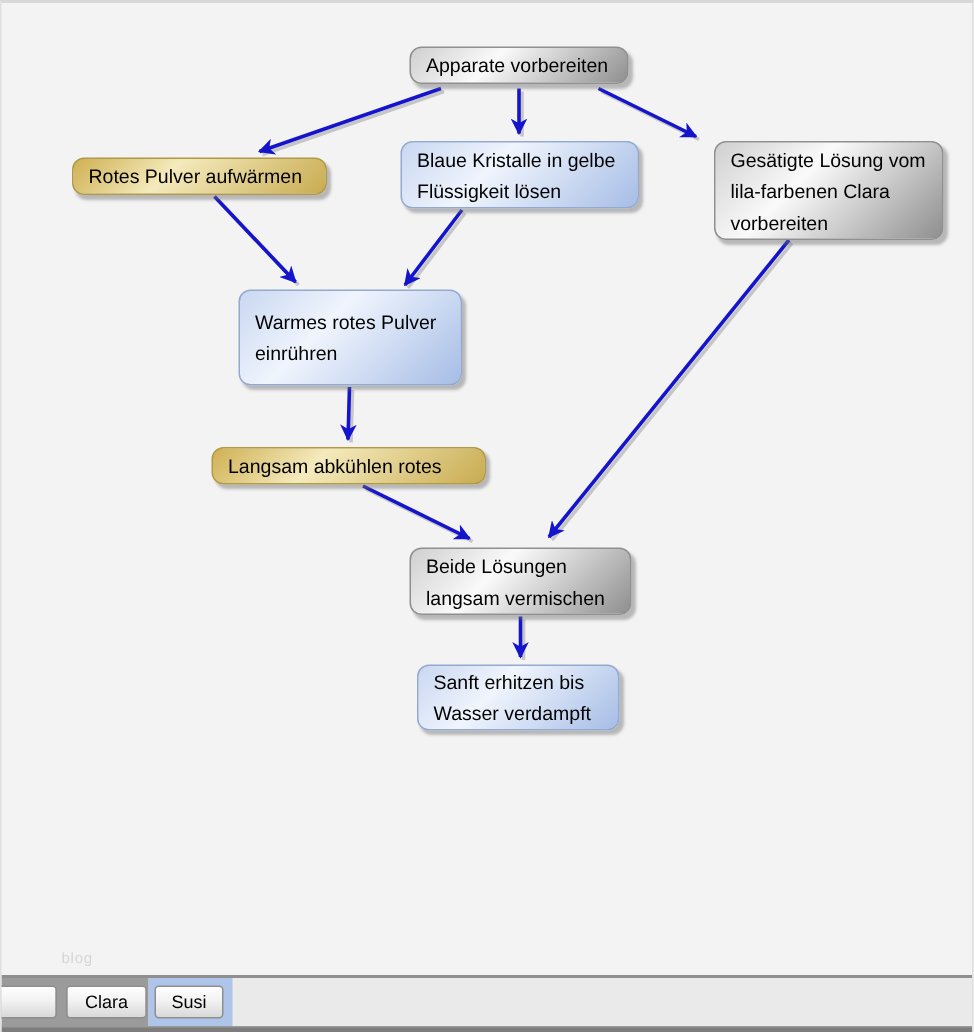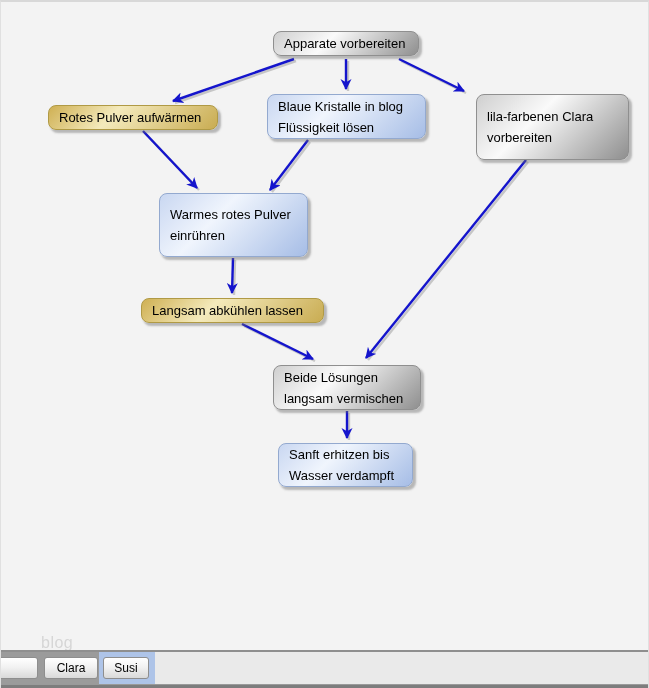--- a/index.html
+++ b/index.html
@@ -23,21 +23,21 @@
     font-size:13px; color:#000;
     box-shadow:2.5px 3px 2px rgba(110,110,110,0.45);
     cursor:default;
   }
   .node-line{line-height:21px; white-space:nowrap;}
   .node-gray  {border:1px solid #8f8f8f;}
   .node-yellow{border:1px solid #b09a45;}
   .node-blue  {border:1px solid #93a9cf;}
   .watermark{
     position:absolute; left:40px; top:632px;
-    font-size:16px; color:#d6d6d6; letter-spacing:0.5px;
+    font-size:10px; color:#d6d6d6; letter-spacing:0.5px;
   }
   
   #separator{position:absolute; left:0; top:648px; width:649px; height:2px; background:#8f8f8f;}
   #bottombar{
     position:absolute; left:0; top:650px; width:649px; height:32px;
     background:#eaeaea; display:flex; align-items:flex-start;
   }
   .backdrop{height:32px; display:flex; align-items:flex-start;}
   .bd-gray  {width:98px;}
   .bd-yellow{width:74px;}
@@ -90,33 +90,34 @@
         </g>
     </svg>
     <div id="nodes">
         <div class="node node-gray" style="left: 272px; top: 29px; width: 146px; height: 25px; background: linear-gradient(135deg, rgb(207, 207, 207) 0%, rgb(250, 250, 250) 38%, rgb(143, 143, 143) 100%);">
           <div class="node-line">Apparate vorbereiten</div>
         </div>
         <div class="node node-yellow" style="left: 47px; top: 103px; width: 170px; height: 25px; background: linear-gradient(135deg, rgb(207, 176, 83) 0%, rgb(244, 234, 188) 38%, rgb(201, 172, 82) 100%);">
           <div class="node-line">Rotes Pulver aufwärmen</div>
         </div>
         <div class="node node-blue" style="left: 266px; top: 92px; width: 159px; height: 45px; background: linear-gradient(135deg, rgb(201, 215, 241) 0%, rgb(240, 245, 253) 38%, rgb(166, 189, 230) 100%);">
-          <div class="node-line">Blaue Kristalle in blog</div>
+          <div class="node-line">Blaue Kristalle in gelbe</div>
           <div class="node-line">Flüssigkeit lösen</div>
         </div>
         <div class="node node-gray" style="left: 475px; top: 92px; width: 153px; height: 66px; background: linear-gradient(135deg, rgb(207, 207, 207) 0%, rgb(250, 250, 250) 38%, rgb(143, 143, 143) 100%);">
+          <div class="node-line">Gesätigte Lösung vom</div>
           <div class="node-line">lila-farbenen Clara</div>
           <div class="node-line">vorbereiten</div>
         </div>
         <div class="node node-blue" style="left: 158px; top: 191px; width: 149px; height: 64px; background: linear-gradient(135deg, rgb(201, 215, 241) 0%, rgb(240, 245, 253) 38%, rgb(166, 189, 230) 100%);">
           <div class="node-line">Warmes rotes Pulver</div>
           <div class="node-line">einrühren</div>
         </div>
         <div class="node node-yellow" style="left: 140px; top: 296px; width: 183px; height: 25px; background: linear-gradient(135deg, rgb(207, 176, 83) 0%, rgb(244, 234, 188) 38%, rgb(201, 172, 82) 100%);">
-          <div class="node-line">Langsam abkühlen lassen</div>
+          <div class="node-line">Langsam abkühlen rotes</div>
         </div>
         <div class="node node-gray" style="left: 272px; top: 363px; width: 148px; height: 45px; background: linear-gradient(135deg, rgb(207, 207, 207) 0%, rgb(250, 250, 250) 38%, rgb(143, 143, 143) 100%);">
           <div class="node-line">Beide Lösungen</div>
           <div class="node-line">langsam vermischen</div>
         </div>
         <div class="node node-blue" style="left: 277px; top: 441px; width: 135px; height: 44px; background: linear-gradient(135deg, rgb(201, 215, 241) 0%, rgb(240, 245, 253) 38%, rgb(166, 189, 230) 100%);">
           <div class="node-line">Sanft erhitzen bis</div>
           <div class="node-line">Wasser verdampft</div>
         </div>
       </div>

